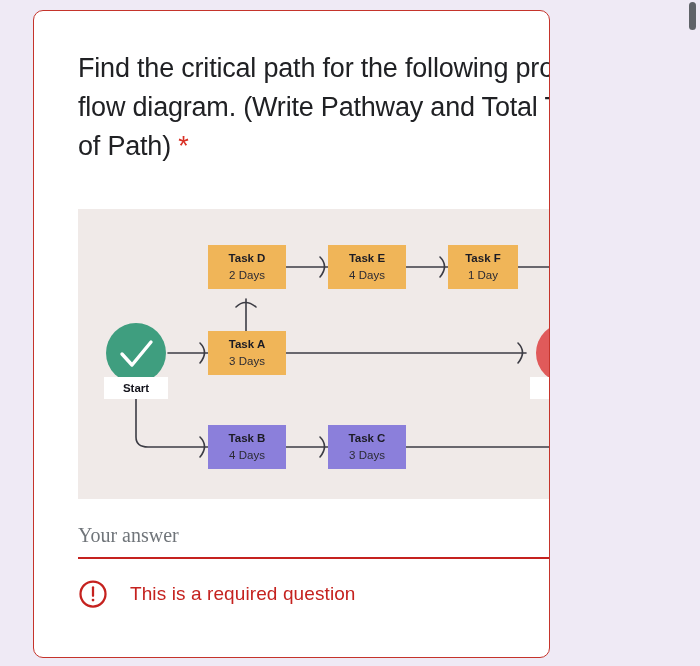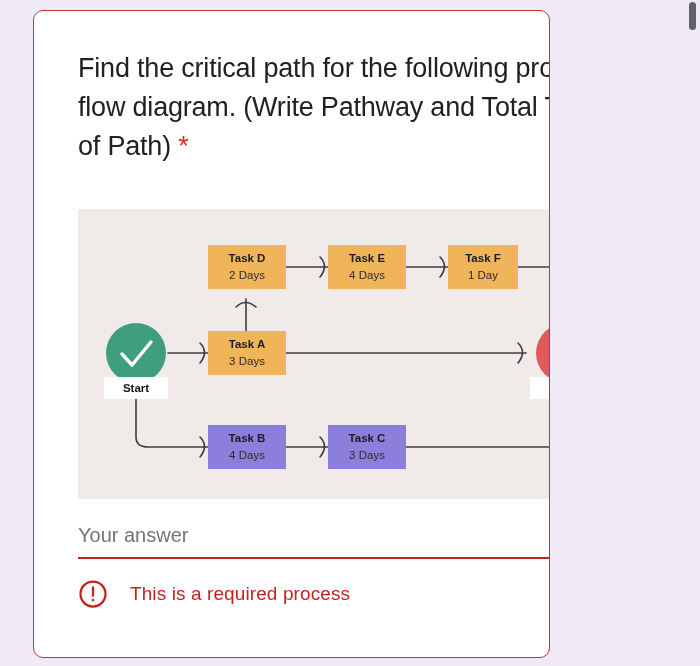--- a/index.html
+++ b/index.html
@@ -83,21 +83,21 @@
     position: absolute;
     left: 44px;
     top: 513px;
     width: 548px;
   }
   .answer-input {
     width: 100%;
     border: none;
     outline: none;
     background: transparent;
-    font-family: Liberation Sans, sans-serif;
+    font-family: Liberation Serif, serif;
     font-size: 20px;
     color: #202124;
     padding: 0 0 10px 0;
     box-sizing: border-box;
   }
   .answer-input::placeholder {
     color: #70757a;
     opacity: 1;
   }
   .answer-underline {
@@ -255,16 +255,16 @@
     <input class="answer-input" type="text" placeholder="Your answer" style="">
     <div class="answer-underline"></div>
   </div>
 
   <div class="error-row">
     <svg class="error-icon" viewBox="0 0 24 24">
       <circle cx="12" cy="12" r="10" fill="none" stroke="#c5221f" stroke-width="1.8"></circle>
       <line x1="12" y1="6.6" x2="12" y2="13.4" stroke="#c5221f" stroke-width="1.8" stroke-linecap="round"></line>
       <circle cx="12" cy="16.8" r="1.1" fill="#c5221f"></circle>
     </svg>
-    <span class="error-text">This is a required process</span>
+    <span class="error-text">This is a required question</span>
   </div>
 
 </div>
 
 </body></html>

